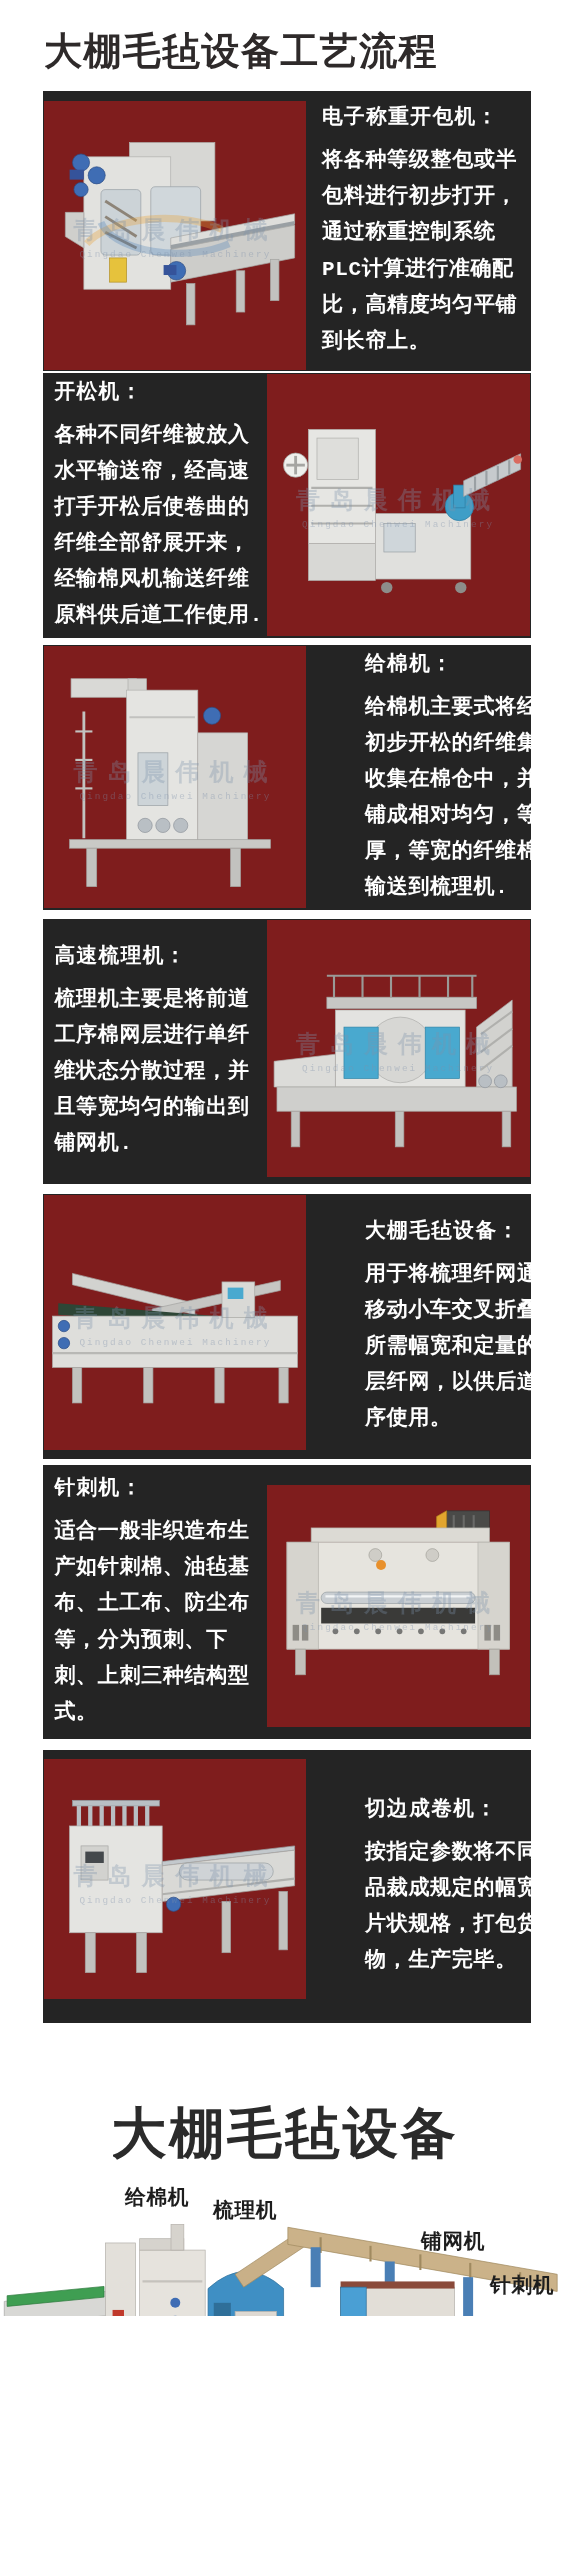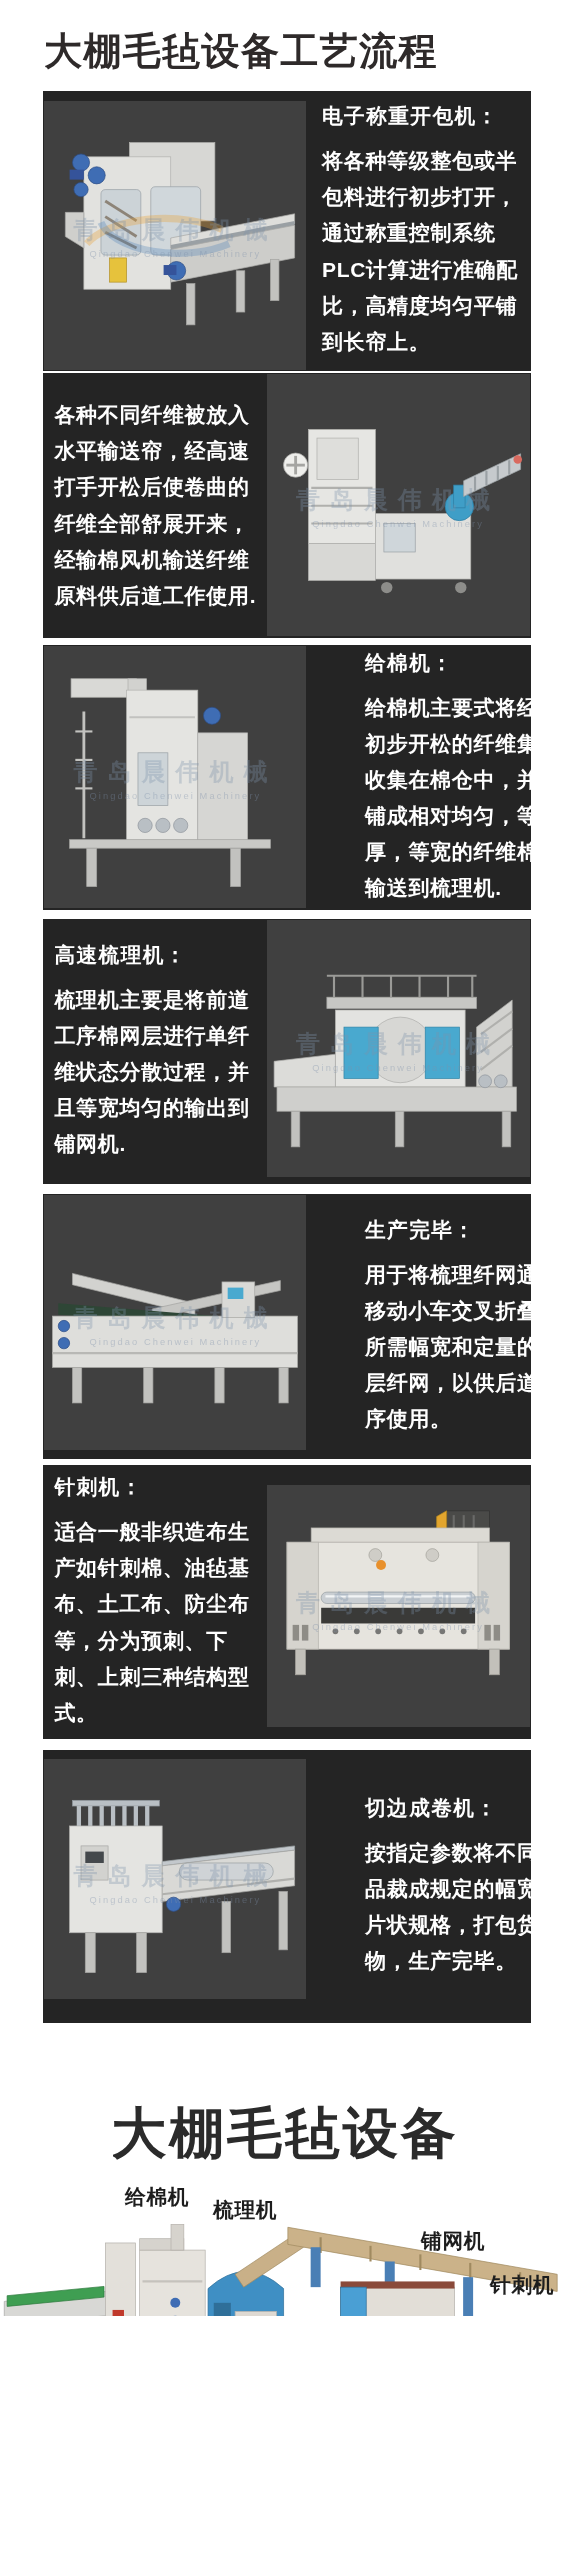--- a/index.html
+++ b/index.html
@@ -1,21 +1,21 @@
 <!DOCTYPE html>
 <html style="font-size:11.4px"><head>
 <meta charset="utf-8">
 <style>
   html,body{margin:0;padding:0;background:#ffffff;}
   #page{position:relative;width:570px;height:2316px;background:#ffffff;overflow:hidden;
-        font-family:Liberation Sans, sans-serif;}
+        font-family:Liberation Mono, monospace;}
   .page-title{position:absolute;left:44px;top:26px;font-size:38px;font-weight:700;
               color:#2e2a2a;letter-spacing:1.4px;white-space:nowrap;}
   .sec{position:absolute;left:43px;width:488px;background:#242424;}
-  .photo{position:absolute;background:#404040;overflow:hidden;}
+  .photo{position:absolute;background:#7f1d1d;overflow:hidden;}
   .photo svg{display:block;}
   .wm{position:absolute;left:0;right:0;top:42%;text-align:center;pointer-events:none;}
   .wm-cn{display:block;font-size:24px;font-weight:700;letter-spacing:10px;color:rgba(125,145,170,0.33);}
   .wm-en{display:block;font-size:9.3px;letter-spacing:2.1px;color:rgba(125,145,170,0.38);margin-top:2.9px;}
   .txt{position:absolute;top:0;bottom:0;display:flex;flex-direction:column;justify-content:center;color:#ffffff;}
   .txt h3{font-size:20.7px;font-weight:700;margin:0 0 13px 0;letter-spacing:1.4px;}
   .txt p{font-size:21px;font-weight:700;line-height:1.72;margin:0;letter-spacing:0.7px;}
   .txt-right{left:279px;width:204px;padding-right:3px;}
   .txt-left{left:11.4px;width:215px;}
   .footer-title{position:absolute;left:0;top:2097px;width:570px;text-align:center;
@@ -92,20 +92,21 @@
         <circle cx="168" cy="300" r="8" fill="#8d8d8a"></circle>
         <circle cx="272" cy="300" r="8" fill="#8d8d8a"></circle>
         <circle cx="352" cy="120" r="6" fill="#d96a5f"></circle>
       </svg>
       <div class="wm">
         <span class="wm-cn">青岛晨伟机械</span>
         <span class="wm-en">Qingdao Chenwei Machinery</span>
       </div>
     </div>
     <div class="txt txt-left">
+      <h3>开松机：</h3>
       <p>各种不同纤维被放入水平输送帘，经高速打手开松后使卷曲的纤维全部舒展开来，经输棉风机输送纤维原料供后道工作使用.</p>
     </div>
   </div>
 
   <div class="sec" style="top:645px;height:265px;">
     <div class="photo" style="left:1.4px;top:1.4px;width:262px;height:262px;">
       <svg width="262" height="262" viewBox="0 0 368 368">
         <rect x="38" y="46" width="92" height="26" fill="#d9d9d6" stroke="#b0b0ad"></rect>
         <rect x="118" y="46" width="26" height="64" fill="#d2d2cf" stroke="#b0b0ad"></rect>
         <rect x="116" y="62" width="100" height="212" fill="#e4e4e1" stroke="#b4b4b1"></rect>
@@ -189,21 +190,21 @@
         <rect x="140" y="242" width="13" height="50" fill="#c2c2bf" stroke="#a5a5a2"></rect>
         <rect x="240" y="242" width="13" height="50" fill="#c2c2bf" stroke="#a5a5a2"></rect>
         <rect x="330" y="242" width="13" height="50" fill="#c2c2bf" stroke="#a5a5a2"></rect>
       </svg>
       <div class="wm">
         <span class="wm-cn">青岛晨伟机械</span>
         <span class="wm-en">Qingdao Chenwei Machinery</span>
       </div>
     </div>
     <div class="txt txt-right" style="left:322px;width:200px;">
-      <h3>生产完毕：</h3>
+      <h3>大棚毛毡设备：</h3>
       <p>用于将梳理纤网通过移动小车交叉折叠为所需幅宽和定量的多层纤网，以供后道工序使用。</p>
     </div>
   </div>
 
   <div class="sec" style="top:1465px;height:274px;">
     <div class="photo" style="right:1.4px;top:20px;width:263px;height:242px;">
       <svg width="263" height="242" viewBox="0 0 369 339">
         <rect x="252" y="36" width="60" height="36" fill="#4a4a48" stroke="#333331"></rect>
         <line x1="262" y1="42" x2="262" y2="66" stroke="#6a6a68" stroke-width="3"></line>
         <line x1="276" y1="42" x2="276" y2="66" stroke="#6a6a68" stroke-width="3"></line>

